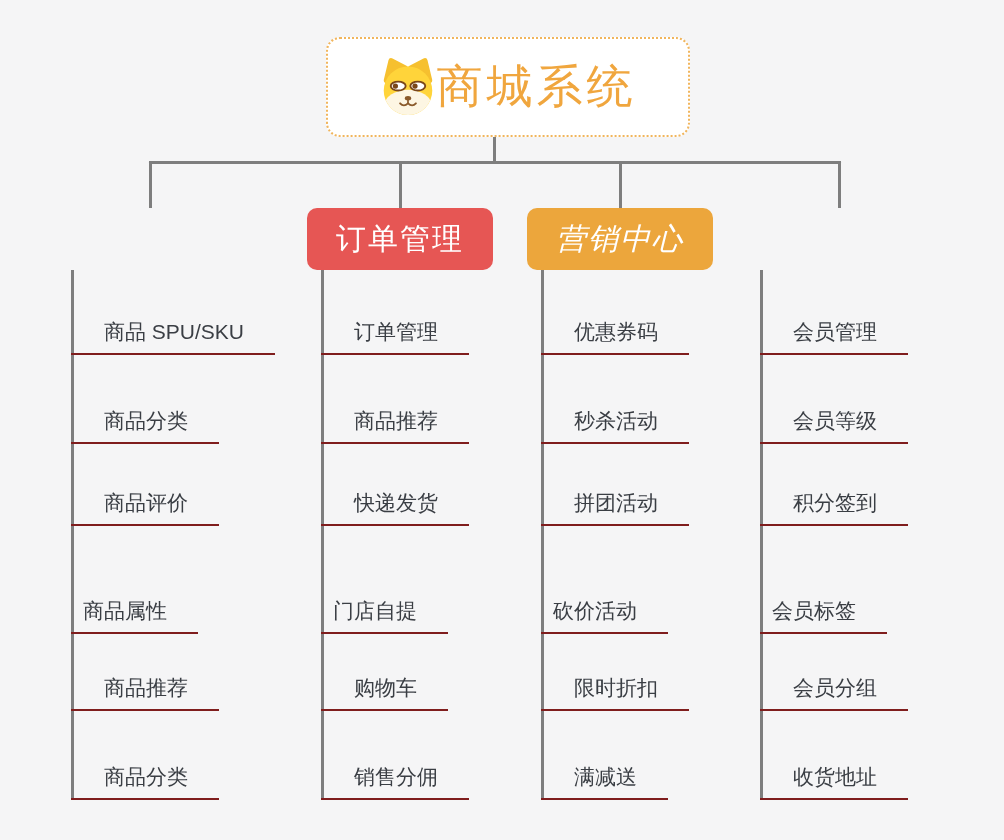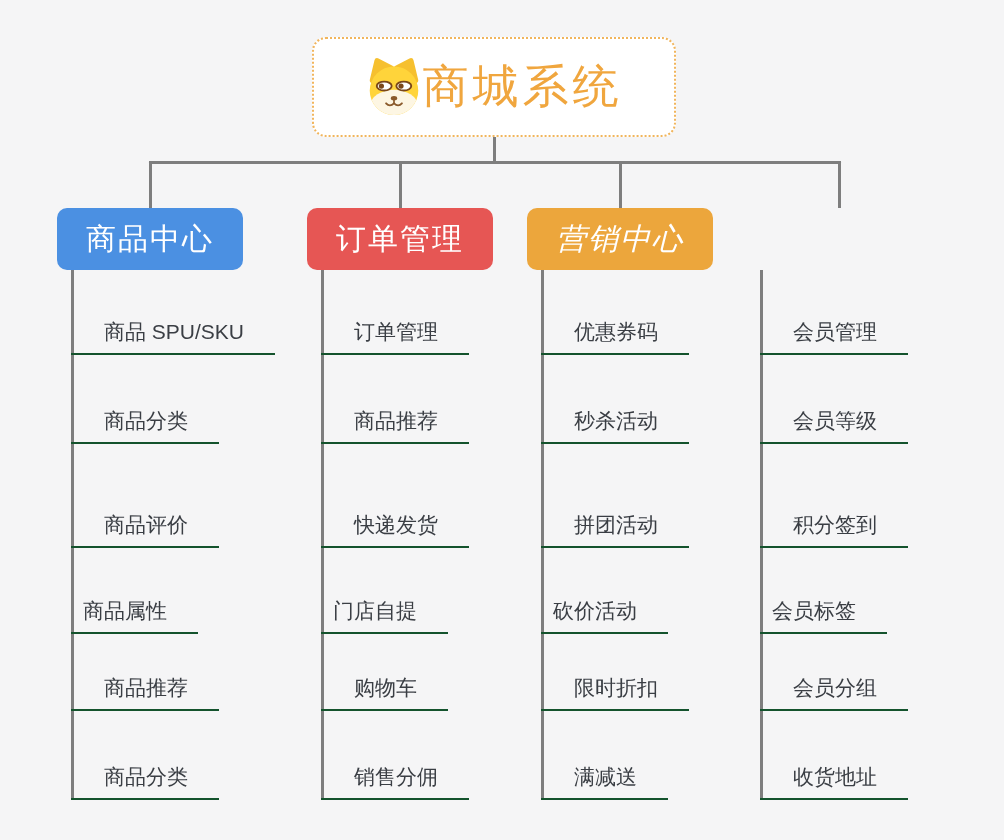--- a/index.html
+++ b/index.html
@@ -12,21 +12,21 @@
     position: relative;
     width: 1004px;
     height: 840px;
     background: #f5f5f6;
     overflow: hidden;
   }
 
   
   .root-node {
     position: absolute;
-    left: 312px; top: 37px;
+    left: 326px; top: 37px;
     width: 364px; height: 100px;
     background: #ffffff;
     border: 2px dotted #f1b55c;
     border-radius: 14px;
     display: flex;
     align-items: center;
     justify-content: center;
     gap: 1px;
   }
   .root-title {
@@ -71,24 +71,24 @@
   .col { position: absolute; top: 0; }
   .c0 { left: 71px; }  .c1 { left: 321px; }
   .c2 { left: 541px; } .c3 { left: 760px; }
   .leaf {
     position: absolute;
     left: 0;
     font-size: 21px;
     line-height: 29px;
     color: #3a3e44;
     padding: 0 31px 7px 33px;
-    border-bottom: 2px solid #14532d;
+    border-bottom: 2px solid #7f1d1d;
     white-space: nowrap;
   }
-  .r0 { top: 317px; } .r1 { top: 406px; } .r2 { top: 510px; }
+  .r0 { top: 317px; } .r1 { top: 406px; } .r2 { top: 488px; }
   .r3 { top: 596px; padding-left: 12px; } .r4 { top: 673px; } .r5 { top: 762px; }
 </style>
 </head>
 <body>
 
 <div class="canvas">
 
   <div class="line root-stem"></div>
   <div class="line cross-bar"></div>
   <div class="line drop drop-0"></div>
@@ -113,23 +113,20 @@
       <ellipse cx="40.5" cy="30" rx="8" ry="4.8" fill="#ffffff" stroke="#7a4719" stroke-width="2"></ellipse>
       <circle cx="16.5" cy="30" r="2.8" fill="#7a4719"></circle>
       <circle cx="37.5" cy="30" r="2.8" fill="#7a4719"></circle>
       <ellipse cx="30" cy="43" rx="3.4" ry="2.4" fill="#8a5a2b"></ellipse>
       <path d="M30 43 L30 48" stroke="#8a5a2b" stroke-width="1.8" stroke-linecap="round" fill="none"></path>
       <path d="M21.5 48.5 Q25.5 53 30 48.5 Q34.5 53 38.5 48.5" stroke="#8a5a2b" stroke-width="2" stroke-linecap="round" fill="none"></path>
     </svg>
     <span class="root-title">商城系统</span>
   </div>
 
-  <div class="branch b0" style="background-color: rgb(75, 144, 226);">
-    <span>商品中心</span>
-  </div>
   <div class="branch b1" style="background-color: rgb(230, 86, 84);">
     <span>订单管理</span>
   </div>
   <div class="branch b2" style="background-color: rgb(236, 166, 60);">
     <span>营销中心</span>
   </div>
 
   <div class="col c0">
     <div class="leaf r0">商品 SPU/SKU</div>
     <div class="leaf r1">商品分类</div>

